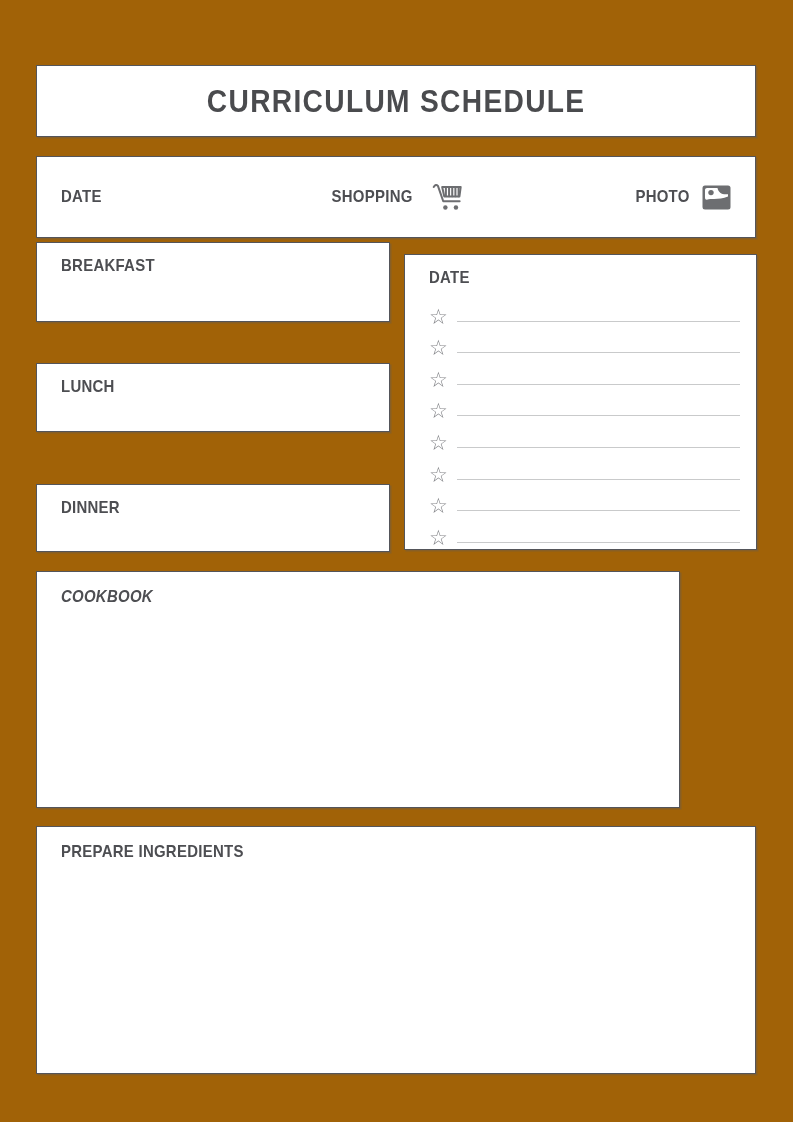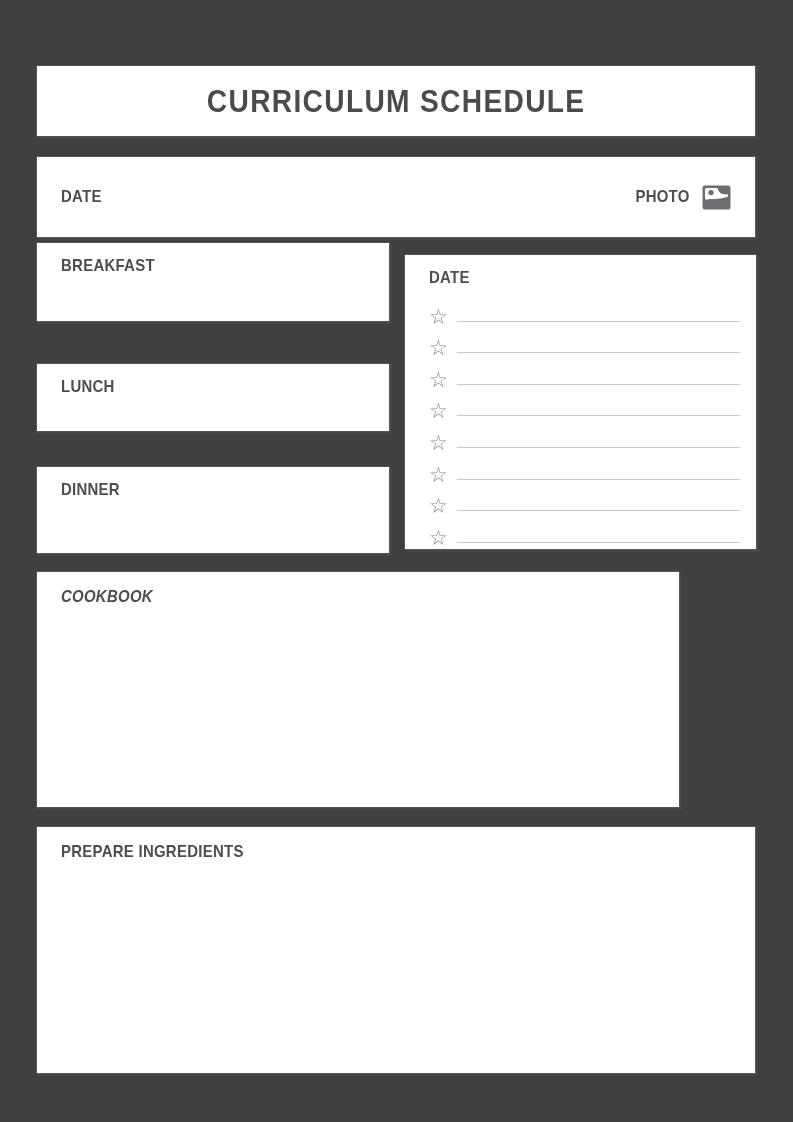--- a/index.html
+++ b/index.html
@@ -5,21 +5,21 @@
   * { box-sizing: border-box; }
   html, body { margin: 0; padding: 0; }
   body {
     background: #faf2e0;
     font-family: "Liberation Sans", sans-serif;
   }
   .page {
     position: relative;
     width: 793px;
     height: 1122px;
-    background: #404040;
+    background: #a16207;
     overflow: hidden;
   }
   .box {
     position: absolute;
     background: #ffffff;
     border: 1.5px solid #54555a;
     box-shadow: 1.5px 1.5px 0 rgba(90, 91, 96, 0.35);
   }
   .condensed {
     display: inline-block;
@@ -53,21 +53,21 @@
     letter-spacing: 0.3px;
     color: #4d4e52;
     transform-origin: left center;
   }
   .info-col.right .label { transform-origin: right center; }
   .info-col.center .label { transform-origin: center center; }
   .icon { display: inline-flex; align-items: center; margin-left: 12px; }
   .meal-box, .big-box, .date-box { padding: 13px 24px; }
   .breakfast-box { left: 36px; top: 242px; width: 354px; height: 80px; }
   .lunch-box     { left: 36px; top: 363px; width: 354px; height: 69px; }
-  .dinner-box    { left: 36px; top: 466px; width: 354px; height: 88px; }
+  .dinner-box    { left: 36px; top: 484px; width: 354px; height: 68px; }
   .date-box      { left: 404px; top: 254px; width: 353px; height: 296px; padding: 13px 16px 0 24px; }
   .cookbook-box  { left: 36px; top: 571px; width: 644px; height: 237px; padding: 15px 24px; font-style: italic; }
   .prepare-box   { left: 36px; top: 826px; width: 720px; height: 248px; padding: 15px 24px; }
   .date-rows { margin-top: 4px; }
   .date-row {
     display: flex;
     align-items: flex-end;
     height: 31.6px;
   }
   .star {
@@ -90,20 +90,38 @@
 
 <div class="page">
 
   <section class="box title-box">
     <h1 class="page-title condensed">CURRICULUM SCHEDULE</h1>
   </section>
 
   <section class="box info-box">
     <div class="info-col left">
       <span class="label condensed">DATE</span>
+    </div>
+    <div class="info-col center">
+      <span class="label condensed">SHOPPING</span>
+      <span class="icon">
+        <svg width="36" height="36" viewBox="0 0 34 34">
+          <g fill="none" stroke="#6d6e71" stroke-width="1.9" stroke-linecap="round" stroke-linejoin="round">
+            <path d="M3.5 7.5 Q5.5 4.5 7.5 6.5 L12.5 21 H28"></path>
+            <path d="M11.5 7.5 H29 L27.8 16.5 H13.5 Z"></path>
+            <path d="M15 8 V16"></path>
+            <path d="M18 8 V16.2"></path>
+            <path d="M21 8 V16.3"></path>
+            <path d="M24 8 V16.4"></path>
+            <path d="M27 8 V16.4"></path>
+          </g>
+          <circle cx="14.5" cy="27" r="2.1" fill="#6d6e71"></circle>
+          <circle cx="24.5" cy="27" r="2.1" fill="#6d6e71"></circle>
+        </svg>
+      </span>
     </div>
     <div class="info-col right">
       <span class="label condensed">PHOTO</span>
       <span class="icon">
         <svg width="29" height="25" viewBox="0 0 29 25">
           <rect x="0.5" y="0.5" width="28" height="24" rx="2.5" fill="#6d6e71"></rect>
           <path d="M5 3 H15.5 C16.5 7.5 20 10 26 9.2 L26 11.6 C18 15.5 9.5 13 5.5 14.6 C4 15.2 3 14.2 3 12.8 V5 C3 3.9 3.9 3 5 3 Z" fill="#ffffff"></path>
           <circle cx="9" cy="7.6" r="2.7" fill="#6d6e71"></circle>
         </svg>
       </span>

